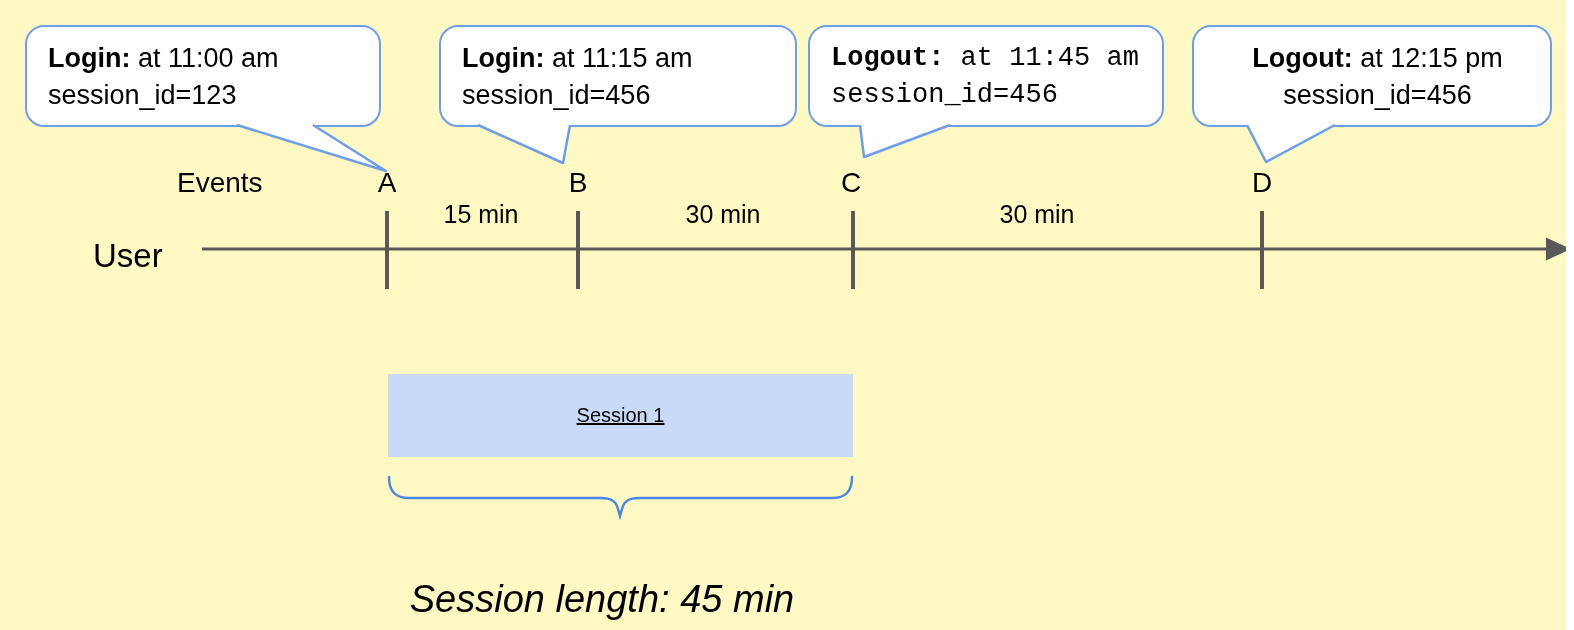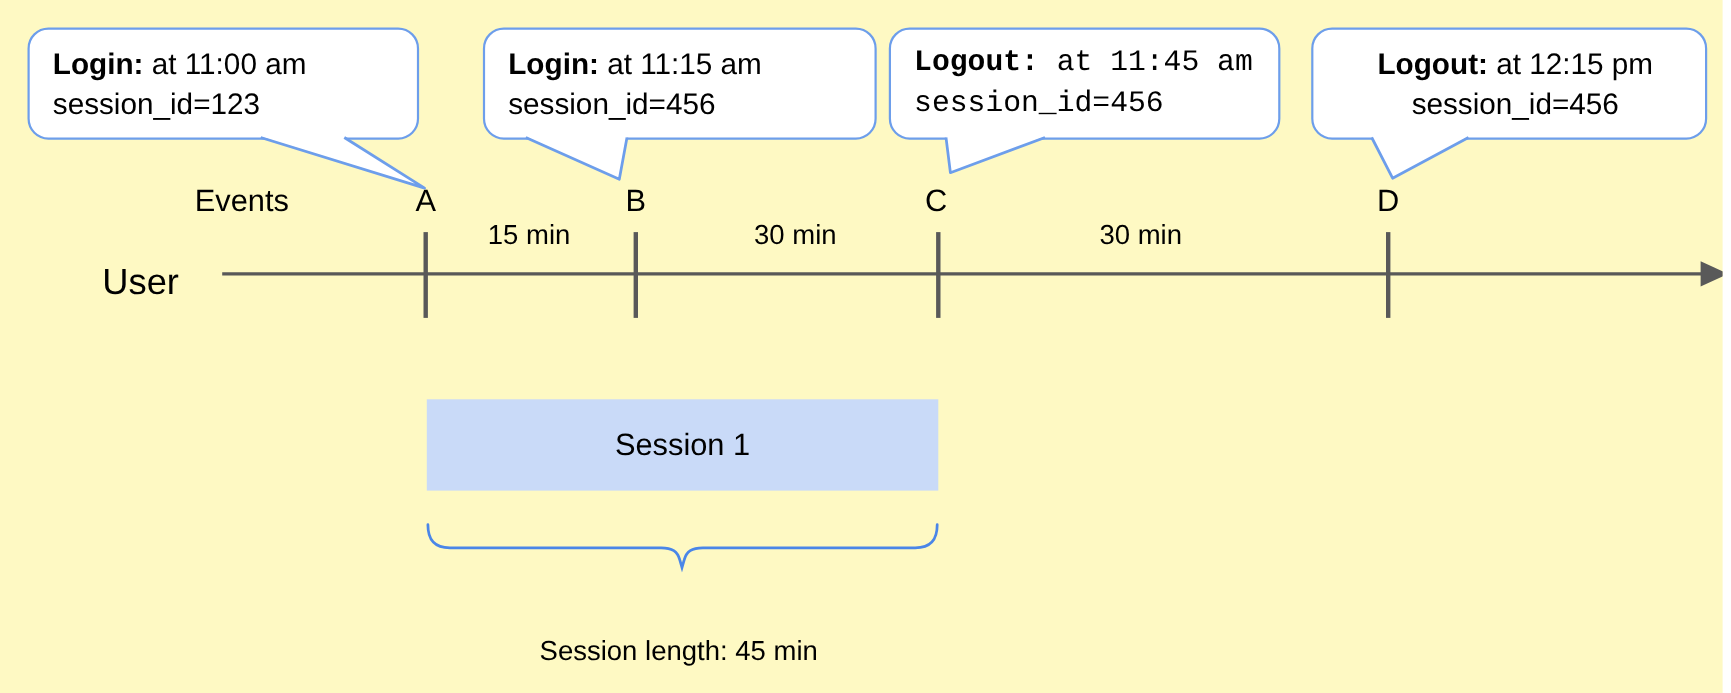--- a/index.html
+++ b/index.html
@@ -14,27 +14,28 @@
   }
   .bubble .bubble-text{
     padding:13px 10px 0 21px;font-size:27px;line-height:37px;white-space:nowrap;
   }
   .bubble .evt{font-weight:bold;}
   .lbl{position:absolute;font-size:28px;white-space:nowrap;}
   .center{transform:translateX(-50%);}
   .user-lbl{position:absolute;font-size:33px;white-space:nowrap;}
   .interval{position:absolute;font-size:25px;white-space:nowrap;transform:translateX(-50%);}
   .session-box{
-    position:absolute;left:388px;top:363px;width:465px;height:83px;
+    position:absolute;left:388px;top:374px;width:465px;height:83px;
     background:#c9daf8;display:flex;align-items:center;justify-content:center;
-    font-size:28px;
+    font-size:20px;
+    text-decoration:underline;
   }
   .session-length{
-    position:absolute;left:617px;top:578px;transform:translateX(-50%);
-    font-size:25px;white-space:nowrap;
+    position:absolute;left:602px;top:578px;transform:translateX(-50%);
+    font-size:38px;white-space:nowrap;font-style:italic;
   }
 </style>
 </head>
 <body>
 
 <div class="canvas">
 
   <div class="bubble" style="left:25px;width:356px;">
     <div class="bubble-text">
       <span class="evt">Login:</span><span> at 11:00 am</span><br>

